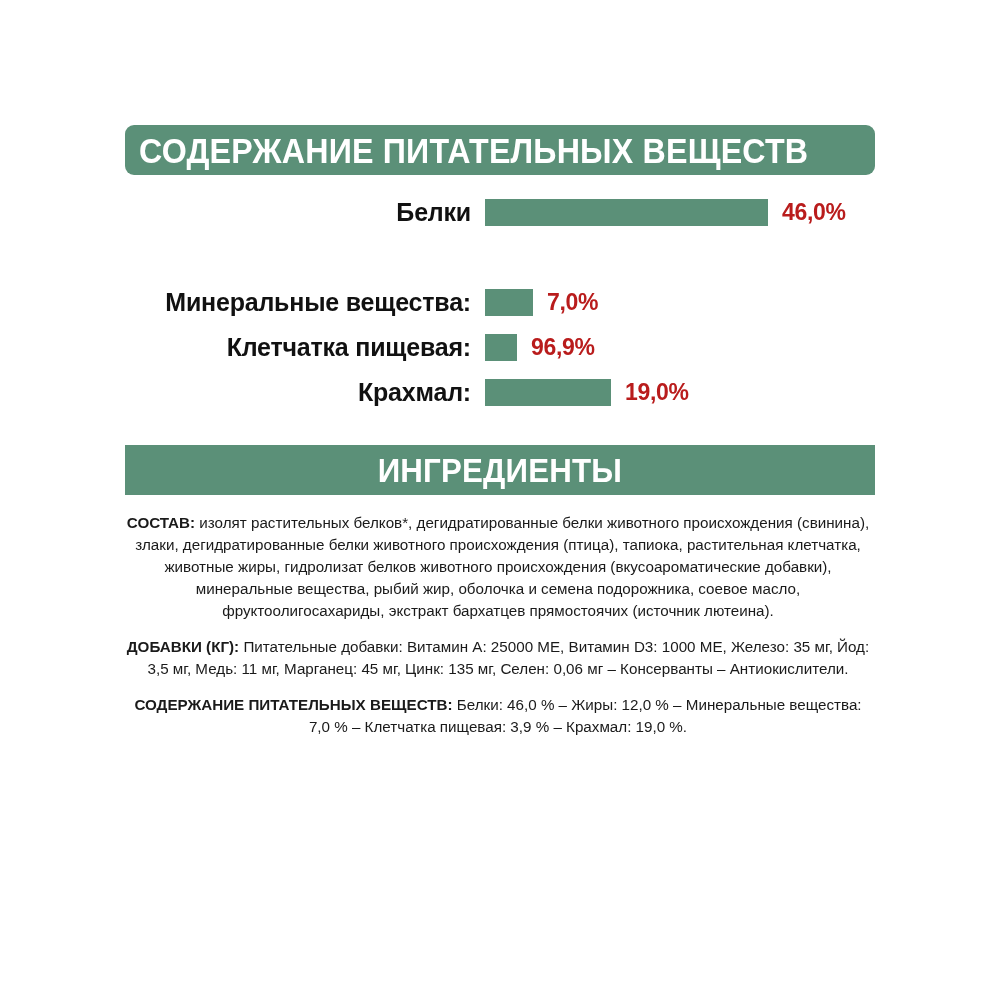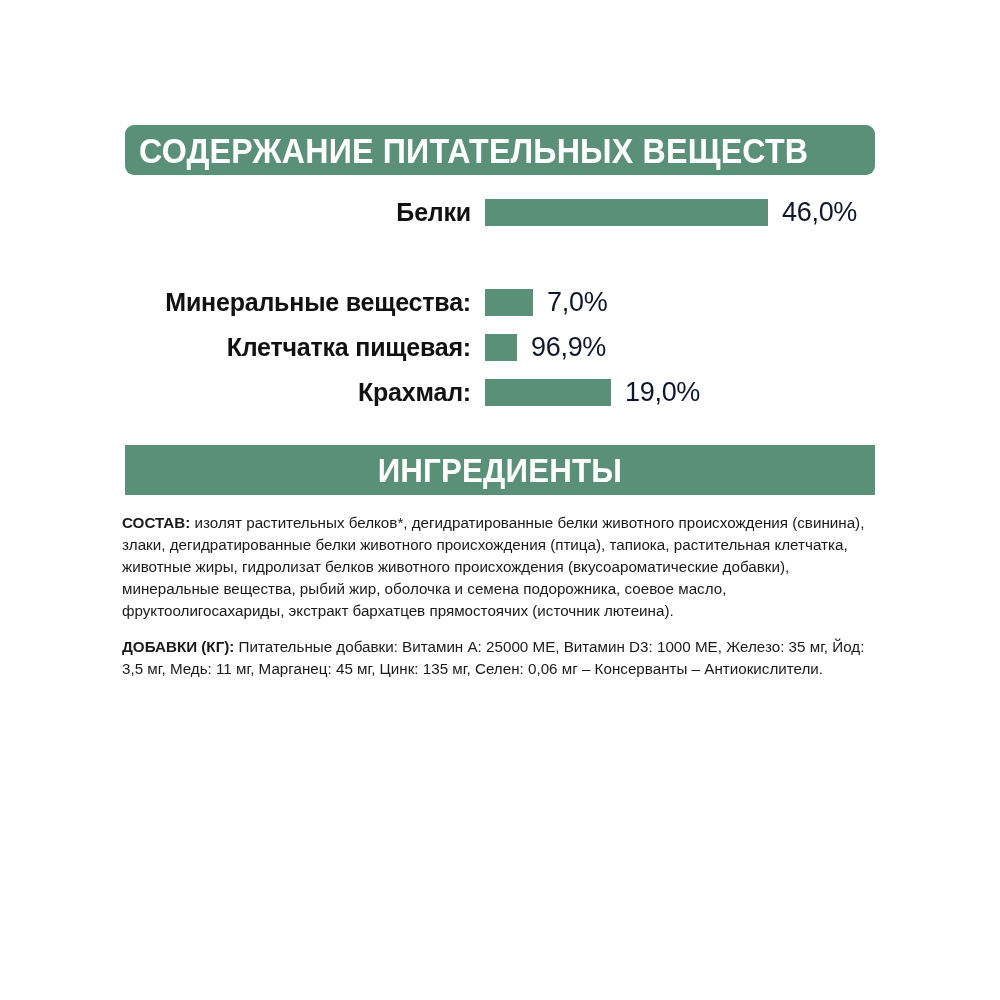--- a/index.html
+++ b/index.html
@@ -88,41 +88,41 @@
     align-items: center;
     flex: 1 1 auto;
     min-width: 0;
   }
   .bar-fill {
     height: 27px;
     background: #5b9078;
     flex: 0 0 auto;
   }
   .bar-value {
-    font-size: 27px;
-    font-weight: normal;
-    color: #0f172a;
+    font-size: 23px;
+    font-weight: bold;
+    color: #b91c1c;
     margin-left: 14px;
     white-space: nowrap;
     letter-spacing: -0.3px;
   }
 
   
   .body-text {
     position: absolute;
     left: 122px;
     top: 512px;
     width: 752px;
   }
   .para {
     font-size: 15.2px;
     line-height: 22px;
     color: #1a1a1a;
     margin: 0 0 14px 0;
-    text-align: left;
+    text-align: center;
   }
   .para:last-child { margin-bottom: 0; }
   .para-note { margin-top: 2px; }
   .lead {
     font-weight: bold;
   }
 </style>
 </head>
 <body>
 
@@ -174,17 +174,18 @@
   <div class="section-band band-ingredients">
     <span class="band-title">ИНГРЕДИЕНТЫ</span>
   </div>
 
   <div class="body-text">
 
     <p class="para"><span class="lead">СОСТАВ:</span><span> изолят растительных белков*, дегидратированные белки животного происхождения (свинина), злаки, дегидратированные белки животного происхождения (птица), тапиока, растительная клетчатка, животные жиры, гидролизат белков животного происхождения (вкусоароматические добавки), минеральные вещества, рыбий жир, оболочка и семена подорожника, соевое масло, фруктоолигосахариды, экстракт бархатцев прямостоячих (источник лютеина).</span></p>
 
     <p class="para"><span class="lead">ДОБАВКИ (КГ):</span><span> Питательные добавки: Витамин A: 25000 МЕ, Витамин D3: 1000 МЕ, Железо: 35 мг, Йод: 3,5 мг, Медь: 11 мг, Марганец: 45 мг, Цинк: 135 мг, Селен: 0,06 мг – Консерванты – Антиокислители.</span></p>
 
+    <p class="para"><span class="lead">СОДЕРЖАНИЕ ПИТАТЕЛЬНЫХ ВЕЩЕСТВ:</span><span> Белки: 46,0 % – Жиры: 12,0 % – Минеральные вещества: 7,0 % – Клетчатка пищевая: 3,9 % – Крахмал: 19,0 %.</span></p>
 
 
   </div>
 
 </div>
 
 </body></html>

